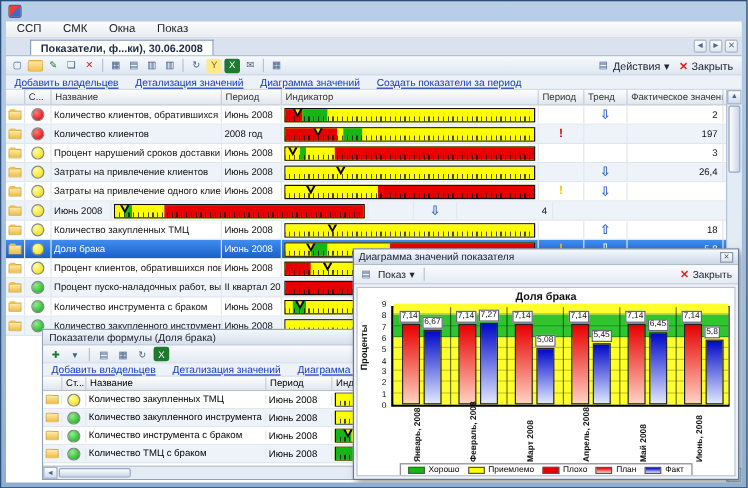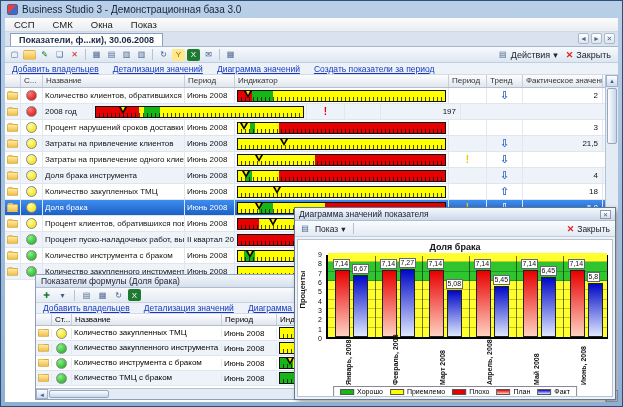--- a/index.html
+++ b/index.html
@@ -9,21 +9,21 @@
   .titlebar { height:17px; display:flex; align-items:center; gap:4px; padding:0 6px;
               font-size:10px; color:#10243c; }
   .appicon { width:11px; height:11px; border:1px solid #5a5a8a; border-radius:2px;
              background:linear-gradient(135deg,#e84040 0 45%,#4268c8 45% 100%); }
   .wbody { position:absolute; left:4px; right:4px; top:17px; bottom:4px; background:#f6f7f4; overflow:hidden; }
 
   .menubar { height:14px; background:linear-gradient(#fcfcfc,#e9ecf1); border-bottom:1px solid #d2d8e2;
              display:flex; align-items:center; font-size:9.5px; color:#222; }
   .menu-item { padding:0 9px; }
 
-  .tabbar { height:15px; background:#d9e2ee; border-bottom:1px solid #a7b6cb; display:flex; align-items:flex-end; padding-left:5px; }
+  .tabbar { height:15px; background:#d9e2ee; border-bottom:1px solid #a7b6cb; display:flex; align-items:flex-end; padding-left:20px; }
   .tab { background:#fff; border:1px solid #8ba0bd; border-bottom:none; padding:1px 8px 1px 8px;
          font-size:9px; font-weight:bold; color:#1a2a44; }
   .tabctls { margin-left:auto; display:flex; gap:2px; padding:0 3px 2px 0; }
   .tabctl { width:11px; height:11px; font-size:7px; line-height:10px; text-align:center; color:#52658a;
             background:linear-gradient(#fff,#dfe6ef); border:1px solid #aab8cc; border-radius:2px; }
 
   .toolbar { height:16px; background:linear-gradient(#f7fafd,#dde6f1); border-bottom:1px solid #c2cede;
              display:flex; align-items:center; padding:0 3px; gap:2px; }
   .ticon { width:13px; height:12px; border-radius:2px; display:flex; align-items:center; justify-content:center;
            font-size:8px; color:#44608a; background:transparent; }
@@ -120,21 +120,20 @@
   .lsw-green{background:#16b616;} .lsw-yellow{background:#ffff00;} .lsw-red{background:#e60000;}
   .lsw-plan{background:linear-gradient(#e80000,#ffd2c2);} .lsw-fact{background:linear-gradient(#0008c8,#dfe8ff);}
   .litem { display:flex; gap:3px; align-items:center; }
 </style>
 </head>
 <body>
 
 <div class="window">
   <div class="titlebar">
     <div class="appicon"></div>
-    <span>Business Studio 3 - Демонстрационная база 3.0</span>
   </div>
   <div class="wbody">
     <div class="menubar" id="menubar">
         <div class="menu-item">ССП</div>
         <div class="menu-item">СМК</div>
         <div class="menu-item">Окна</div>
         <div class="menu-item">Показ</div>
       </div>
     <div class="tabbar">
       <div class="tab">Показатели,  ф...ки), 30.06.2008</div>
@@ -218,20 +217,21 @@
             </div>
             <div class="gc right" style="width: 80px;">2</div>
           </div>
           <div class="grow alt">
             <div class="gc" style="width: 16px;">
               <div class="fold"></div>
             </div>
             <div class="gc" style="width: 22px;">
               <div class="circ st-red"></div>
             </div>
+            <div class="gc" style="width: 142px;">Количество клиентов</div>
             <div class="gc" style="width: 50px;">2008 год</div>
             <div class="gc" style="width: 214px;">
               <div class="ind">
                 <div class="seg seg-red" style="width: 21%;"></div>
                 <div class="seg seg-yellow" style="width: 2%;"></div>
                 <div class="seg seg-green" style="width: 8%;"></div>
                 <div class="seg seg-yellow" style="width: 69%;"></div>
                 <div class="mk" style="left: calc(13% - 4px);"></div>
               </div>
             </div>
@@ -275,21 +275,21 @@
             <div class="gc" style="width: 214px;">
               <div class="ind">
                 <div class="seg seg-yellow" style="width: 100%;"></div>
                 <div class="mk" style="left: calc(22% - 4px);"></div>
               </div>
             </div>
             <div class="gc" style="width: 38px;"></div>
             <div class="gc" style="width: 36px;">
               <span class="trend">⇩</span>
             </div>
-            <div class="gc right" style="width: 80px;">21,5</div>
+            <div class="gc right" style="width: 80px;">26,4</div>
           </div>
           <div class="grow">
             <div class="gc" style="width: 16px;">
               <div class="fold"></div>
             </div>
             <div class="gc" style="width: 22px;">
               <div class="circ st-yellow"></div>
             </div>
             <div class="gc" style="width: 142px;">Затраты на привлечение одного клиента</div>
             <div class="gc" style="width: 50px;">Июнь 2008</div>
@@ -307,21 +307,20 @@
               <span class="trend">⇩</span>
             </div>
           </div>
           <div class="grow alt">
             <div class="gc" style="width: 16px;">
               <div class="fold"></div>
             </div>
             <div class="gc" style="width: 22px;">
               <div class="circ st-yellow"></div>
             </div>
-            <div class="gc" style="width: 142px;">Доля брака инструмента</div>
             <div class="gc" style="width: 50px;">Июнь 2008</div>
             <div class="gc" style="width: 214px;">
               <div class="ind">
                 <div class="seg seg-yellow" style="width: 4%;"></div>
                 <div class="seg seg-green" style="width: 3%;"></div>
                 <div class="seg seg-yellow" style="width: 13%;"></div>
                 <div class="seg seg-red" style="width: 80%;"></div>
                 <div class="mk" style="left: calc(4% - 4px);"></div>
               </div>
             </div>

